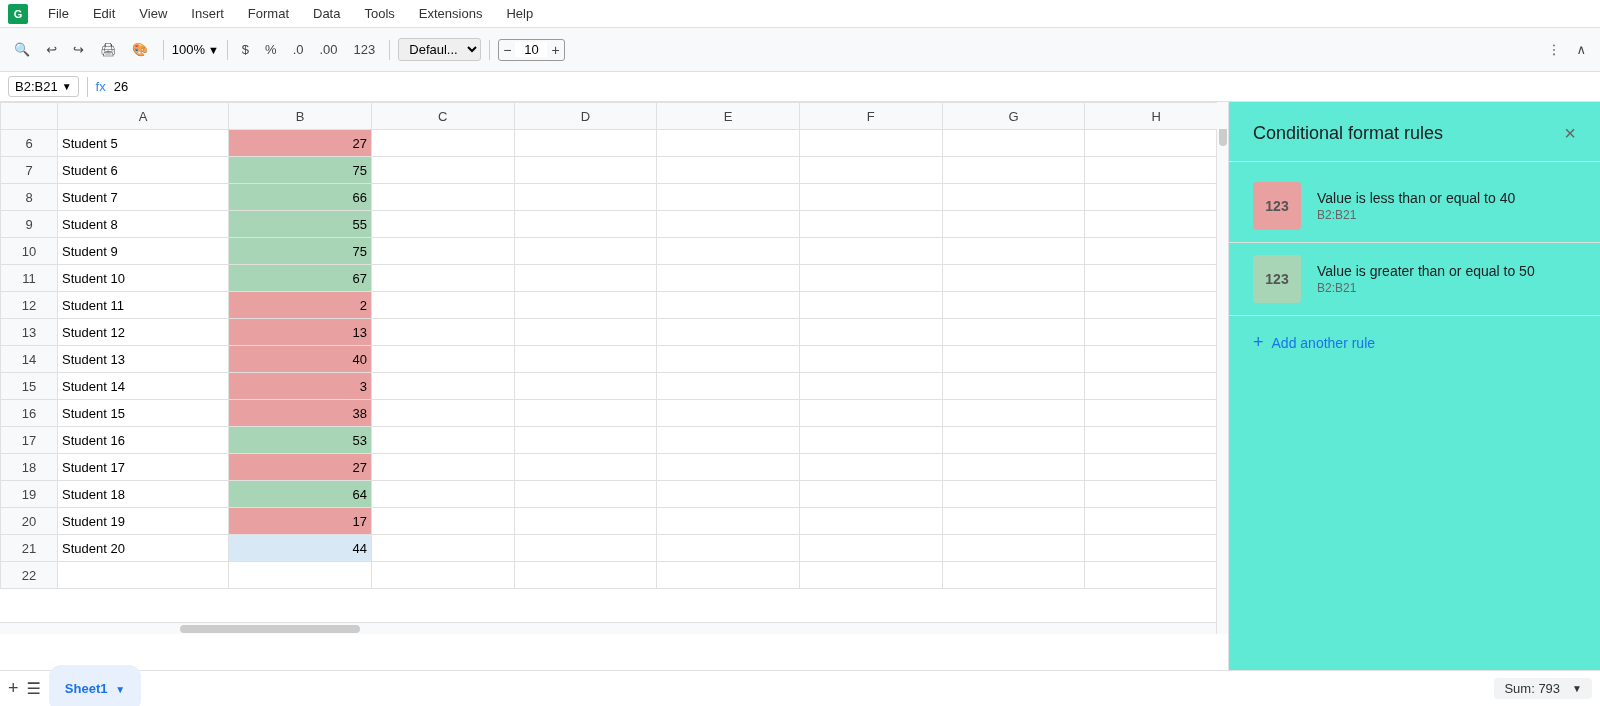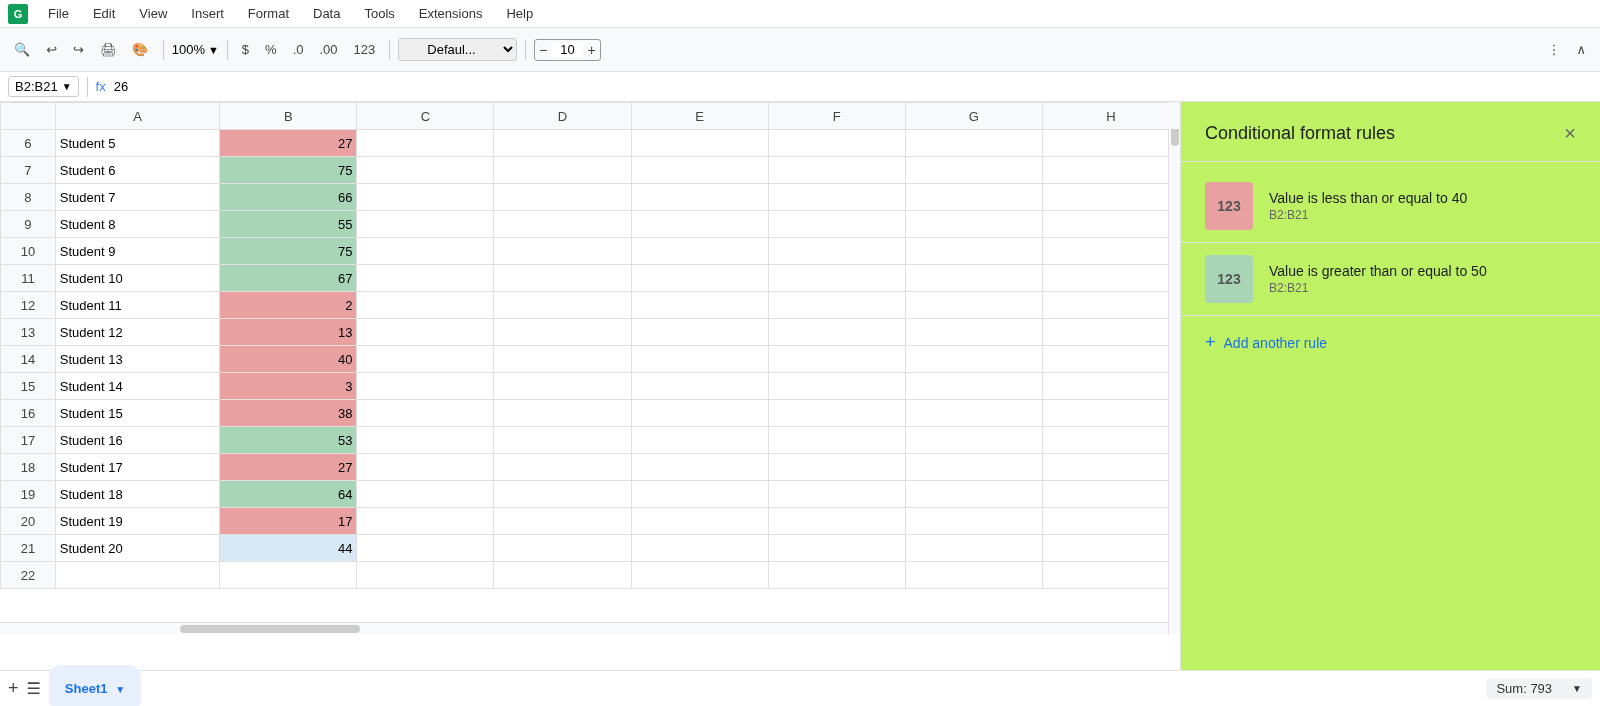--- a/index.html
+++ b/index.html
@@ -14,21 +14,21 @@
     .menu-item { font-size: 13px; color: #333; cursor: pointer; padding: 2px 4px; }
 
     
     .toolbar {
       display: flex; align-items: center; height: 44px; padding: 0 8px;
       background: #f8f9fa; border-bottom: 1px solid #e0e0e0; gap: 4px;
     }
     .toolbar-btn { background: none; border: none; cursor: pointer; padding: 4px 6px; border-radius: 3px; color: #444; font-size: 13px; }
     .separator { width: 1px; height: 20px; background: #ccc; margin: 0 4px; }
     .zoom-box { display: flex; align-items: center; gap: 3px; }
-    .font-select { padding: 2px 24px; border: 1px solid #ccc; border-radius: 3px; font-size: 13px; }
+    .font-select { padding: 2px 6px; border: 1px solid #ccc; border-radius: 3px; font-size: 13px; }
     .font-size-box { display: flex; align-items: center; border: 1px solid #999; border-radius: 3px; }
     .font-size-box input { width: 32px; text-align: center; border: none; outline: none; font-size: 13px; }
     .font-size-btn { background: none; border: none; cursor: pointer; padding: 2px 4px; font-size: 14px; color: #444; }
 
     
     .formula-bar {
       display: flex; align-items: center; height: 30px; padding: 0 8px;
       background: #fff; border-bottom: 1px solid #e0e0e0; gap: 8px;
     }
     .cell-ref { display: flex; align-items: center; border: 1px solid #ccc; border-radius: 3px; padding: 2px 6px; font-size: 13px; min-width: 70px; }
@@ -54,25 +54,25 @@
     .col-a { min-width: 120px; margin-top: 40px; }
 
     
     .bottom-bar {
       display: flex; align-items: center; height: 36px; padding: 0 8px;
       background: #fff; border-top: 1px solid #e0e0e0; gap: 8px;
     }
     .sheet-tab { padding: 16px 16px; border-radius: 12px; font-size: 13px; cursor: pointer; color: #1a73e8; font-weight: bold; background: #e8f0fe; }
     .add-sheet-btn { background: none; border: none; cursor: pointer; font-size: 18px; color: #444; }
     .menu-btn { background: none; border: none; cursor: pointer; font-size: 16px; color: #444; }
-    .sum-badge { margin-left: auto; background: #f1f3f4; border-radius: 4px; padding: 3px 10px; font-size: 13px; color: #333; cursor: pointer; display: flex; align-items: center; gap: 20px; }
+    .sum-badge { margin-left: auto; background: #f1f3f4; border-radius: 4px; padding: 3px 10px; font-size: 13px; color: #333; cursor: pointer; display: flex; align-items: center; gap: 12px; }
 
     
     .right-panel {
-      width: 420px; background: #bef264; border-left: 1px solid #e0e0e0;
+      width: 372px; background: #5eead4; border-left: 1px solid #e0e0e0;
       display: flex; flex-direction: column; overflow: hidden;
     }
     .panel-header {
       display: flex; align-items: center; justify-content: space-between;
       padding: 20px 24px 16px; border-bottom: 1px solid #e0e0e0;
     }
     .panel-title { font-size: 18px; color: #202124; font-weight: 500; }
     .close-btn { background: none; border: none; cursor: pointer; font-size: 20px; color: #666; }
 
     

